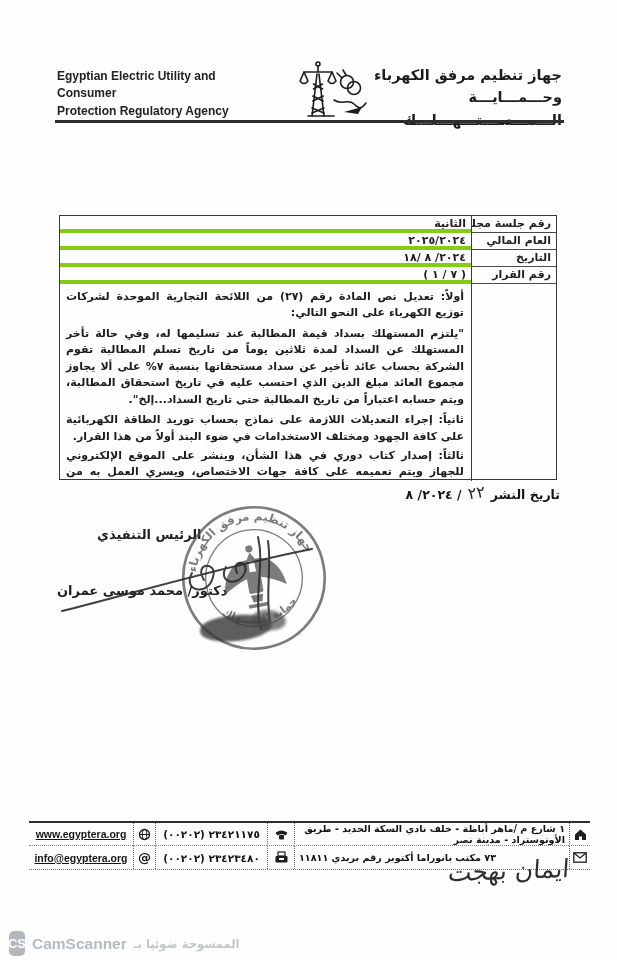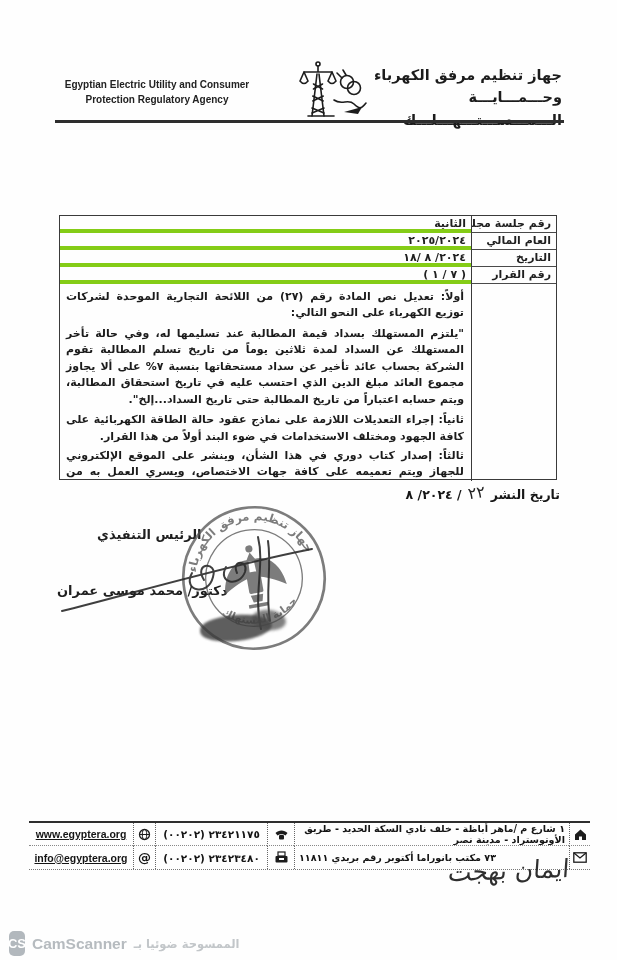--- a/index.html
+++ b/index.html
@@ -2,23 +2,23 @@
 <html lang="ar"><head>
 <meta charset="utf-8">
 <style>
   html,body{margin:0;padding:0;background:#ffffff;}
   .page{
     position:relative; width:617px; height:960px; overflow:hidden;
     background:#fefefe; outline:1px solid #e2e2e0;
     font-family:"DejaVu Sans", sans-serif; color:#1f1f1f;
   }
   
-  .hdr-en{position:absolute;left:57px;top:78px;width:200px;direction:ltr;
-    font-family:"Liberation Sans", sans-serif;font-size:10px;font-weight:bold;
-    line-height:1.45;color:#222;text-align:center;}
+  .hdr-en{position:absolute;left:57px;top:68px;width:200px;direction:ltr;
+    font-family:"Liberation Sans", sans-serif;font-size:12px;font-weight:bold;
+    line-height:1.45;color:#222;text-align:left;}
   .hdr-logo{position:absolute;left:288px;top:58px;width:82px;height:62px;}
   .hdr-ar{position:absolute;right:55px;top:64px;width:190px;direction:rtl;
     text-align:right;font-weight:bold;color:#1c1c1c;line-height:1.55;}
   .hdr-ar .l1{font-size:14.5px;}
   .hdr-ar .l2{font-size:14.5px;}
   .hdr-rule{position:absolute;left:55px;right:53px;top:120px;height:2.5px;background:#2e2e2e;}
   
   .title{position:absolute;left:0;right:0;top:133px;text-align:center;direction:rtl;color:#191919;}
   .title .t1{font-size:13.5px;font-weight:bold;}
   .title .t2{font-size:12.5px;font-weight:bold;margin-top:3px;}
@@ -132,21 +132,21 @@
     </div>
     <div class="trow">
       <div class="tcell label">رقم القرار</div>
       <div class="tcell value"><span class="num">( ٧ / ١ )</span></div>
     </div>
     <div class="tbody-row">
       <div class="tbody-label"></div>
       <div class="tbody-cell">
         <p class="item"><span class="term">أولاً:</span><span> تعديل نص المادة رقم (٢٧) من اللائحة التجارية الموحدة لشركات توزيع الكهرباء على النحو التالي:</span></p>
         <p class="quote">"يلتزم المستهلك بسداد قيمة المطالبة عند تسليمها له، وفي حالة تأخر المستهلك عن السداد لمدة ثلاثين يوماً من تاريخ تسلم المطالبة تقوم الشركة بحساب عائد تأخير عن سداد مستحقاتها بنسبة ٧% على ألا يجاوز مجموع العائد مبلغ الدين الذي احتسب عليه في تاريخ استحقاق المطالبة، ويتم حسابه اعتباراً من تاريخ المطالبة حتى تاريخ السداد...إلخ".</p>
-        <p class="item"><span class="term">ثانياً:</span><span> إجراء التعديلات اللازمة على نماذج عقود حالة الطاقة الكهربائية على كافة الجهود ومختلف الاستخدامات في ضوء البند أولاً من هذا القرار.</span></p>
+        <p class="item"><span class="term">ثانياً:</span><span> إجراء التعديلات اللازمة على نماذج بحساب توريد الطاقة الكهربائية على كافة الجهود ومختلف الاستخدامات في ضوء البند أولاً من هذا القرار.</span></p>
         <p class="item"><span class="term">ثالثاً:</span><span> إصدار كتاب دوري في هذا الشأن، وينشر على الموقع الإلكتروني للجهاز ويتم تعميمه على كافة جهات الاختصاص، ويسري العمل به من اليوم التالي لتاريخ النشر</span></p>
       </div>
     </div>
   </div>
 
   <div class="publish">
     <span class="ym">٢٠٢٤/ ٨ /</span>
     <span class="day">٢٢</span>
     <span>تاريخ النشر</span>
   </div>

